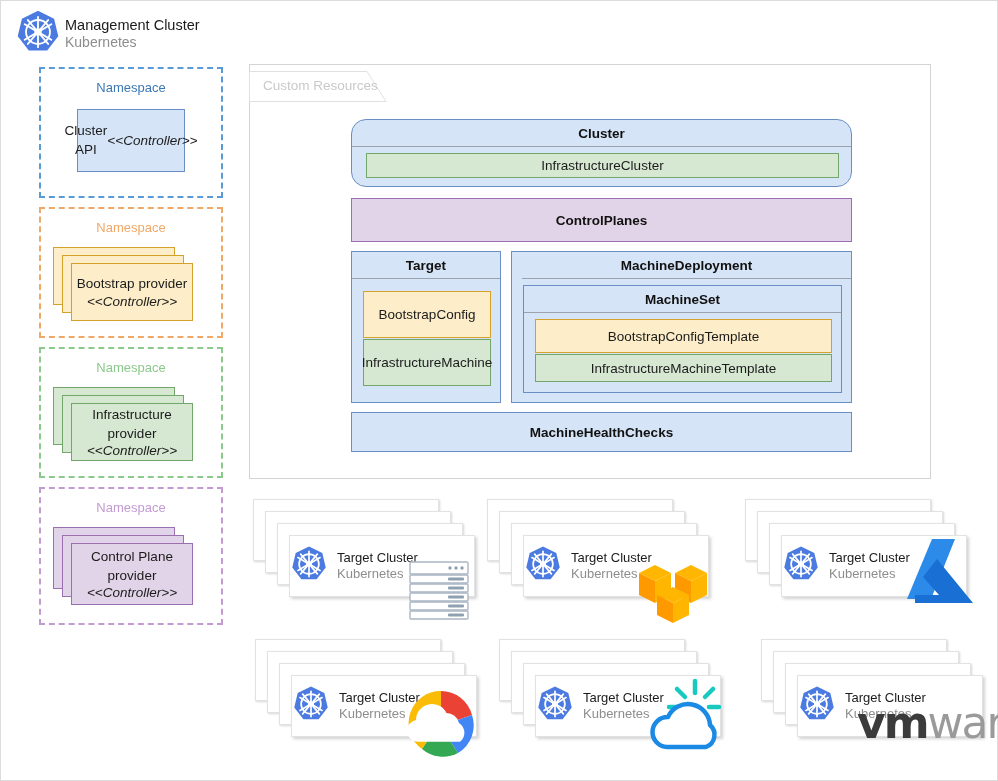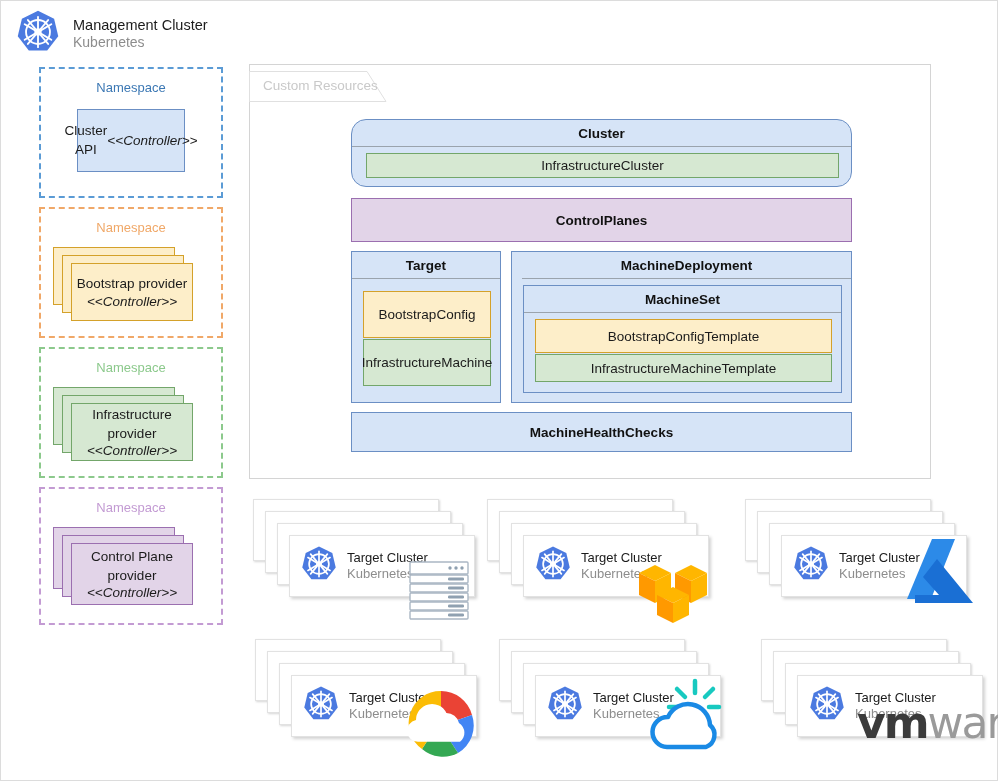--- a/index.html
+++ b/index.html
@@ -11,21 +11,21 @@
   }
   .canvas{
     position:relative;
     width:998px;height:781px;
     box-sizing:border-box;
     border:1px solid #dcdcdc;
     background:#fff;
   }
 
   
-  .mgmt-header{position:absolute;left:14px;top:8px;display:flex;align-items:center;gap:12px;}
+  .mgmt-header{position:absolute;left:14px;top:8px;display:flex;align-items:center;gap:4px;}
   .k8s-logo{flex:0 0 auto;display:block;}
   .mgmt-text{display:flex;flex-direction:column;line-height:1.22;}
   .mgmt-title{font-size:14.5px;color:#1b1b1b;}
   .mgmt-sub{font-size:14px;color:#8d8d8d;}
 
   
   .ns{position:absolute;box-sizing:border-box;background:#fff;}
   .ns-label{position:absolute;top:11px;left:0;right:0;text-align:center;font-size:13px;}
   .ns-blue{border:2px dashed #5b9bd5;}
   .ns-blue .ns-label{color:#3c78b4;}
@@ -63,21 +63,21 @@
         font-size:13.5px;color:#1b1b1b;box-sizing:border-box;}
 
   
   .tc{position:absolute;width:186px;height:62px;}
   .tc .sheet{position:absolute;box-sizing:border-box;background:#fff;
              border:1px solid #e2e2e2;width:186px;height:62px;
              box-shadow:1px 1px 2px rgba(0,0,0,0.16);}
   .tc .front{position:absolute;left:36px;top:36px;width:186px;height:62px;
              box-sizing:border-box;background:#fff;border:1px solid #e2e2e2;
              box-shadow:2px 2px 3px rgba(0,0,0,0.18);
-             display:flex;align-items:center;gap:9px;padding-left:10px;}
+             display:flex;align-items:center;gap:9px;padding-left:0;}
   .tc-text{display:flex;flex-direction:column;line-height:1.25;}
   .tc-title{font-size:13px;color:#1b1b1b;white-space:nowrap;}
   .tc-sub{font-size:13px;color:#8d8d8d;white-space:nowrap;}
   .tc-logo{position:absolute;z-index:5;pointer-events:none;}
   .vmware-wrap{position:absolute;z-index:5;font-family:"DejaVu Sans", sans-serif;
                letter-spacing:-2px;}
   .vm-bold{font-weight:bold;color:#3b3b3b;}
   .vm-light{color:#9a9a9a;}
 </style>
 </head>

